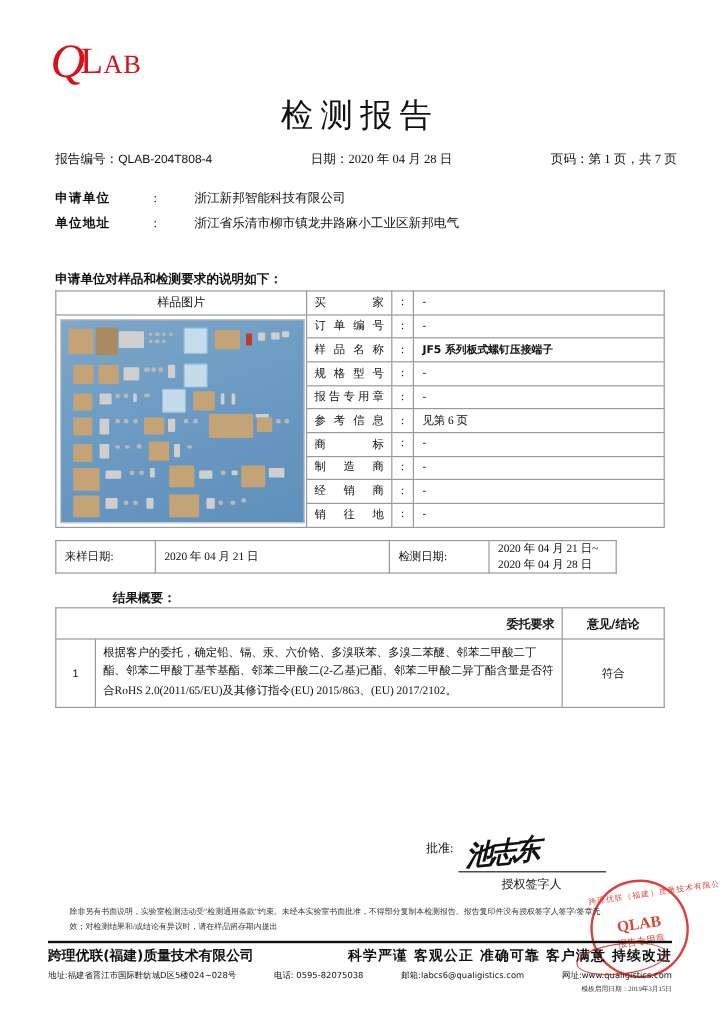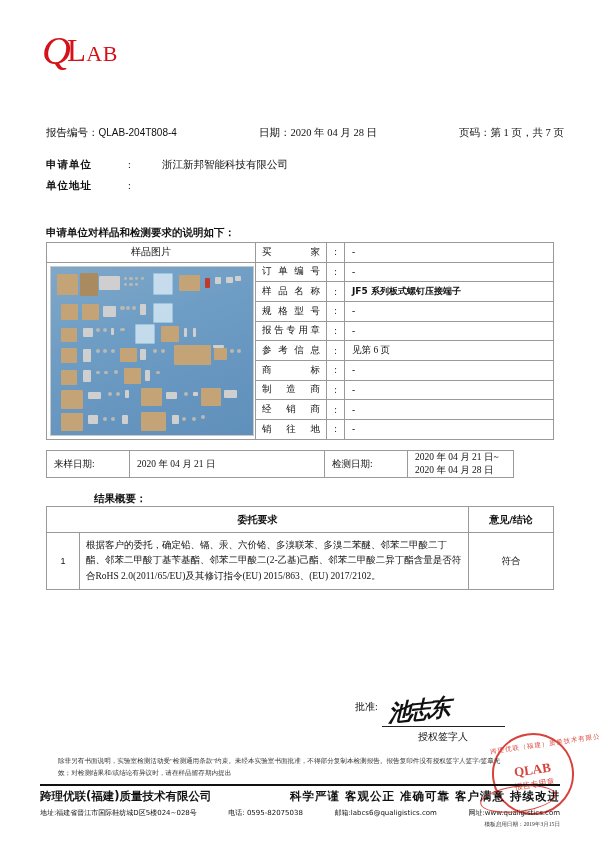--- a/index.html
+++ b/index.html
@@ -182,21 +182,21 @@
     border-collapse: collapse;
     font-size: 9.5px;
   }
   .result-table td, .result-table th {
     border: 1px solid #9a9a9a;
     padding: 3px 6px;
     vertical-align: middle;
   }
   .result-table th {
     font-weight: bold;
-    text-align: center;
+    text-align: right;
     height: 19px;
     font-size: 10px;
     font-family: "DejaVu Serif","Liberation Serif",serif;
   }
   .th-concl { text-align: center !important; width: 72px; }
   .td-idx { width: 20px; text-align: center; font-family: "Liberation Sans", sans-serif; font-size: 9px;}
   .td-body { line-height: 1.62; padding: 5px 6px !important; }
   .td-concl { text-align: center; width: 72px; }
 
   
@@ -329,36 +329,38 @@
 </style>
 </head>
 <body>
 
 <div class="page">
 
   <div class="logo">
     <span class="q">Q</span><span class="lab">Lab</span>
   </div>
 
+  <div class="doc-title">检测报告</div>
 
   <div class="meta-row">
     <span><span>报告编号：</span><span class="meta-num">QLAB-204T808-4</span></span>
     <span><span>日期：</span><span>2020 年 04 月 28 日</span></span>
     <span><span>页码：</span><span>第 1 页，共 7 页</span></span>
   </div>
 
   <div class="applicant">
     <div class="line">
       <div class="lbl">申请单位</div>
       <div class="colon">:</div>
       <div class="val">浙江新邦智能科技有限公司</div>
     </div>
     <div class="line">
       <div class="lbl">单位地址</div>
       <div class="colon">:</div>
+      <div class="val">浙江省乐清市柳市镇龙井路麻小工业区新邦电气</div>
     </div>
   </div>
 
   <div class="caption" id="cap-sample">申请单位对样品和检测要求的说明如下：</div>
 
   <table class="sample-table">
     <tbody id="sample-tbody">
         <tr>
           <td class="photo-head" colspan="1">样品图片</td>
           <td class="col-lbl">买　家</td>

